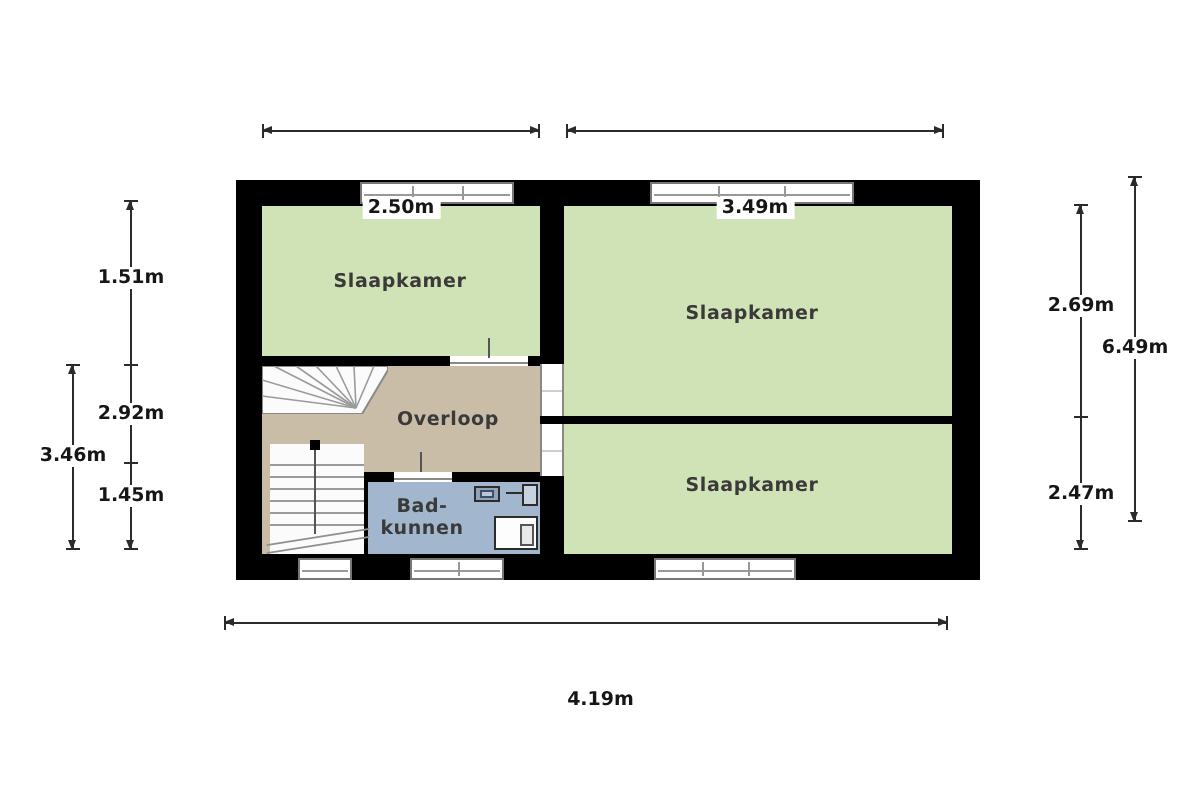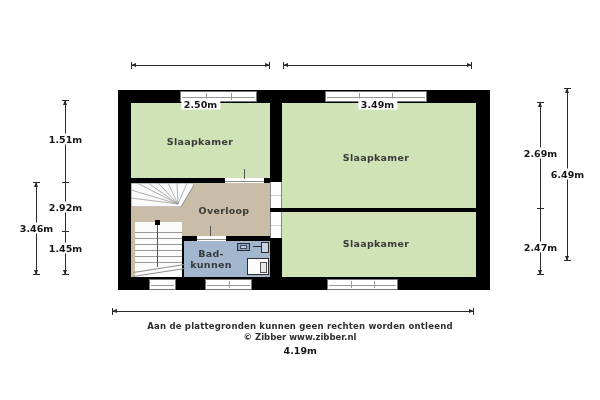--- a/index.html
+++ b/index.html
@@ -224,18 +224,14 @@
     <span class="dlbl" style="top:145px;">2.47m</span>
   </div>
   <div class="dimv" style="left:567px;top:88px;height:173px;">
     <div class="ar aru"></div>
       <div class="ar ard"></div>
     <div class="tk" style="top:0;"></div>
       <div class="tk" style="bottom:0;"></div>
     <span class="dlbl" style="top:86px;">6.49m</span>
   </div>
 
-  <div class="footer">
-    <div class="l1">Aan de plattegronden kunnen geen rechten worden ontleend</div>
-    <div class="l2">© Zibber www.zibber.nl</div>
-  </div>
 
 </div>
 
 </body></html>

